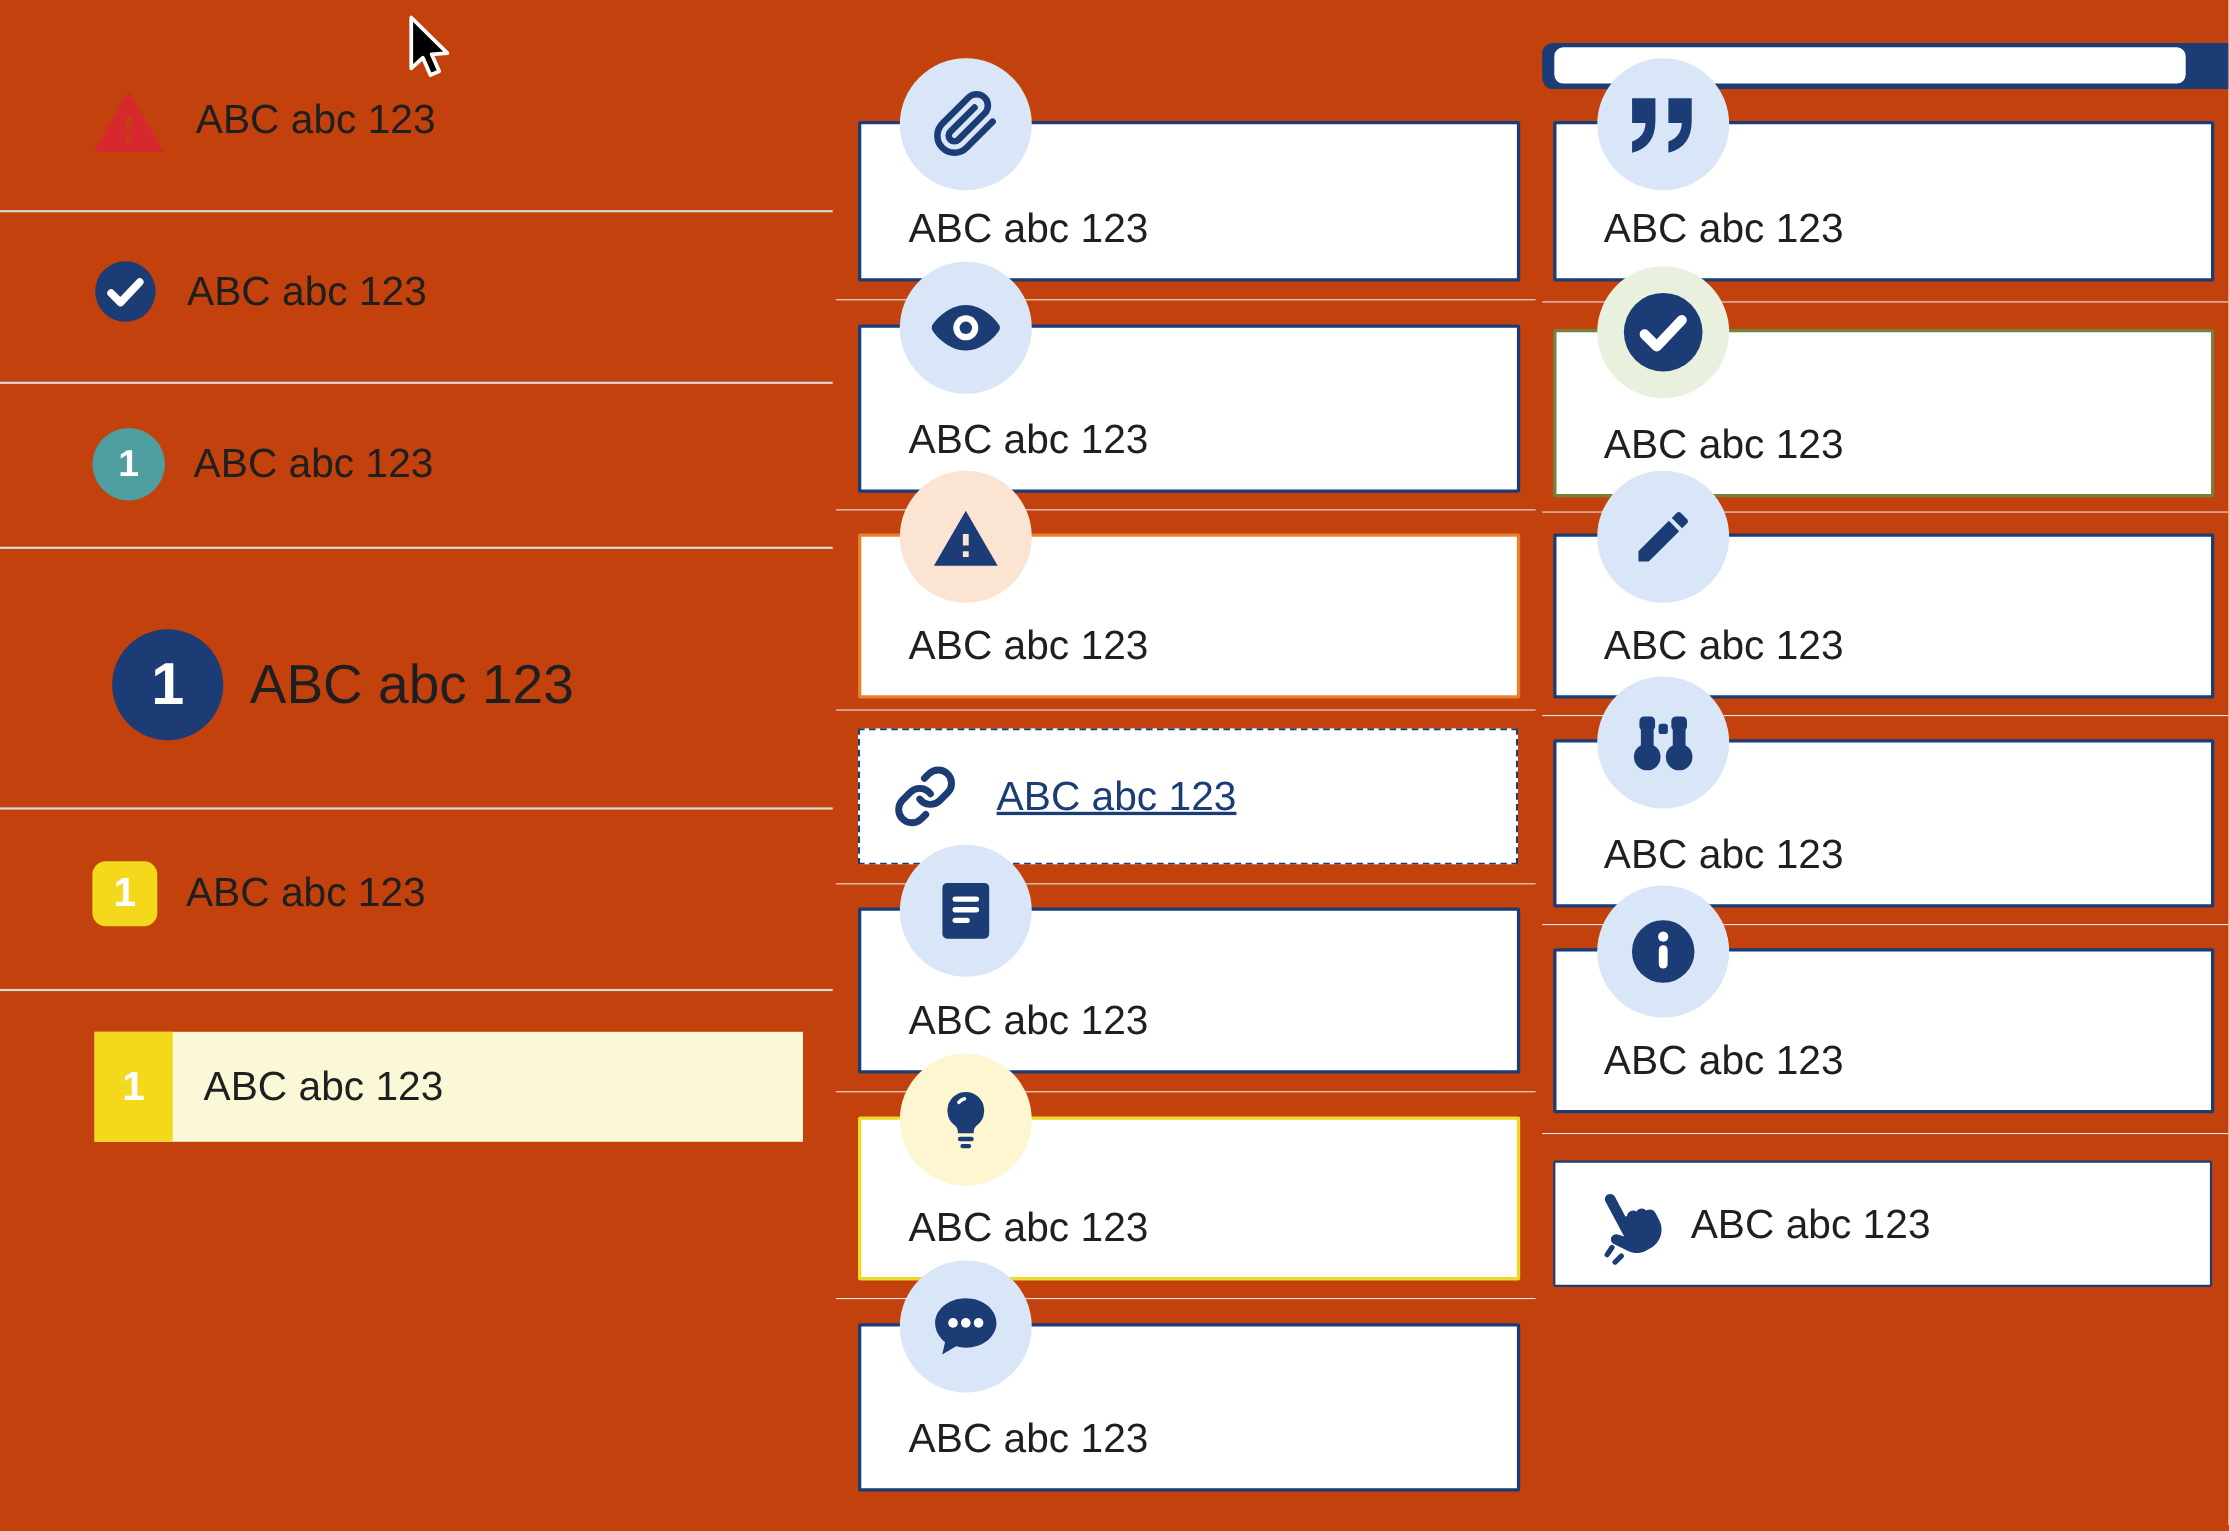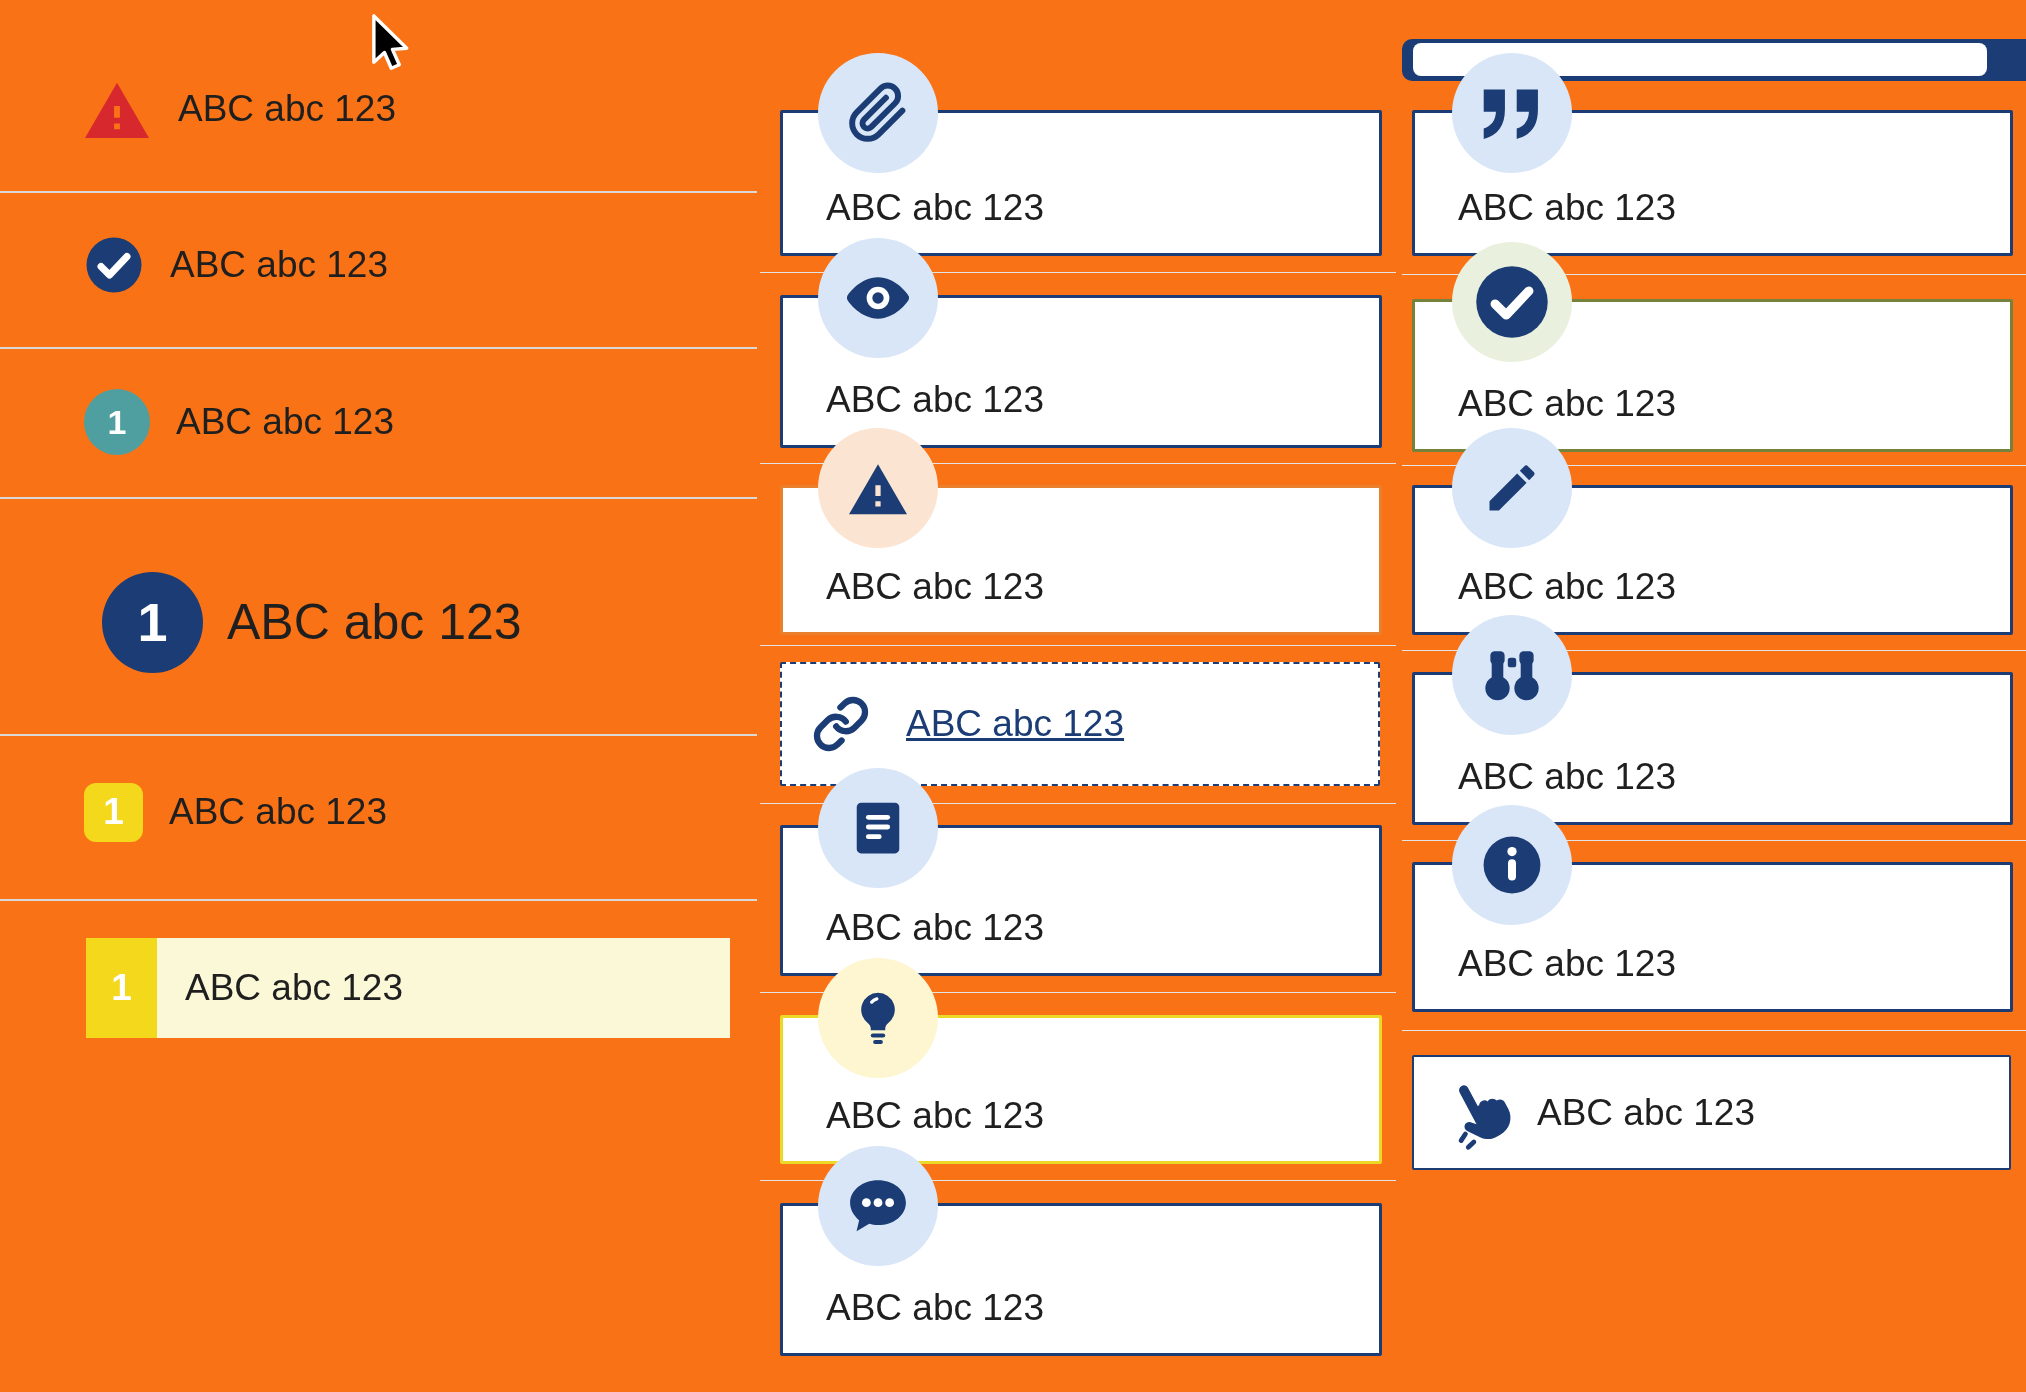--- a/index.html
+++ b/index.html
@@ -1,17 +1,17 @@
 <!DOCTYPE html>
 <html><head>
 <meta charset="utf-8">
 <style>
   html,body{margin:0;padding:0;background:#fff;}
   .canvas{
-    position:relative;width:2026px;height:1392px;background:#f97316;
+    position:relative;width:2026px;height:1392px;background:#c2410c;
     font-family:"Liberation Sans", sans-serif;color:#1f1f1f;overflow:hidden;
   }
   
   .hr{position:absolute;left:0;width:757px;height:2px;background:#d9d9d9;z-index:0;}
   .sep{position:absolute;height:1px;background:#e4e4e4;z-index:0;}
 
   
   .lrow{position:absolute;display:flex;align-items:center;gap:26px;z-index:2;}
   .llabel{font-size:37px;line-height:1.2;color:#1f1f1f;white-space:nowrap;}
   .llabel-big{font-size:50px;line-height:1.2;color:#1f1f1f;white-space:nowrap;}

